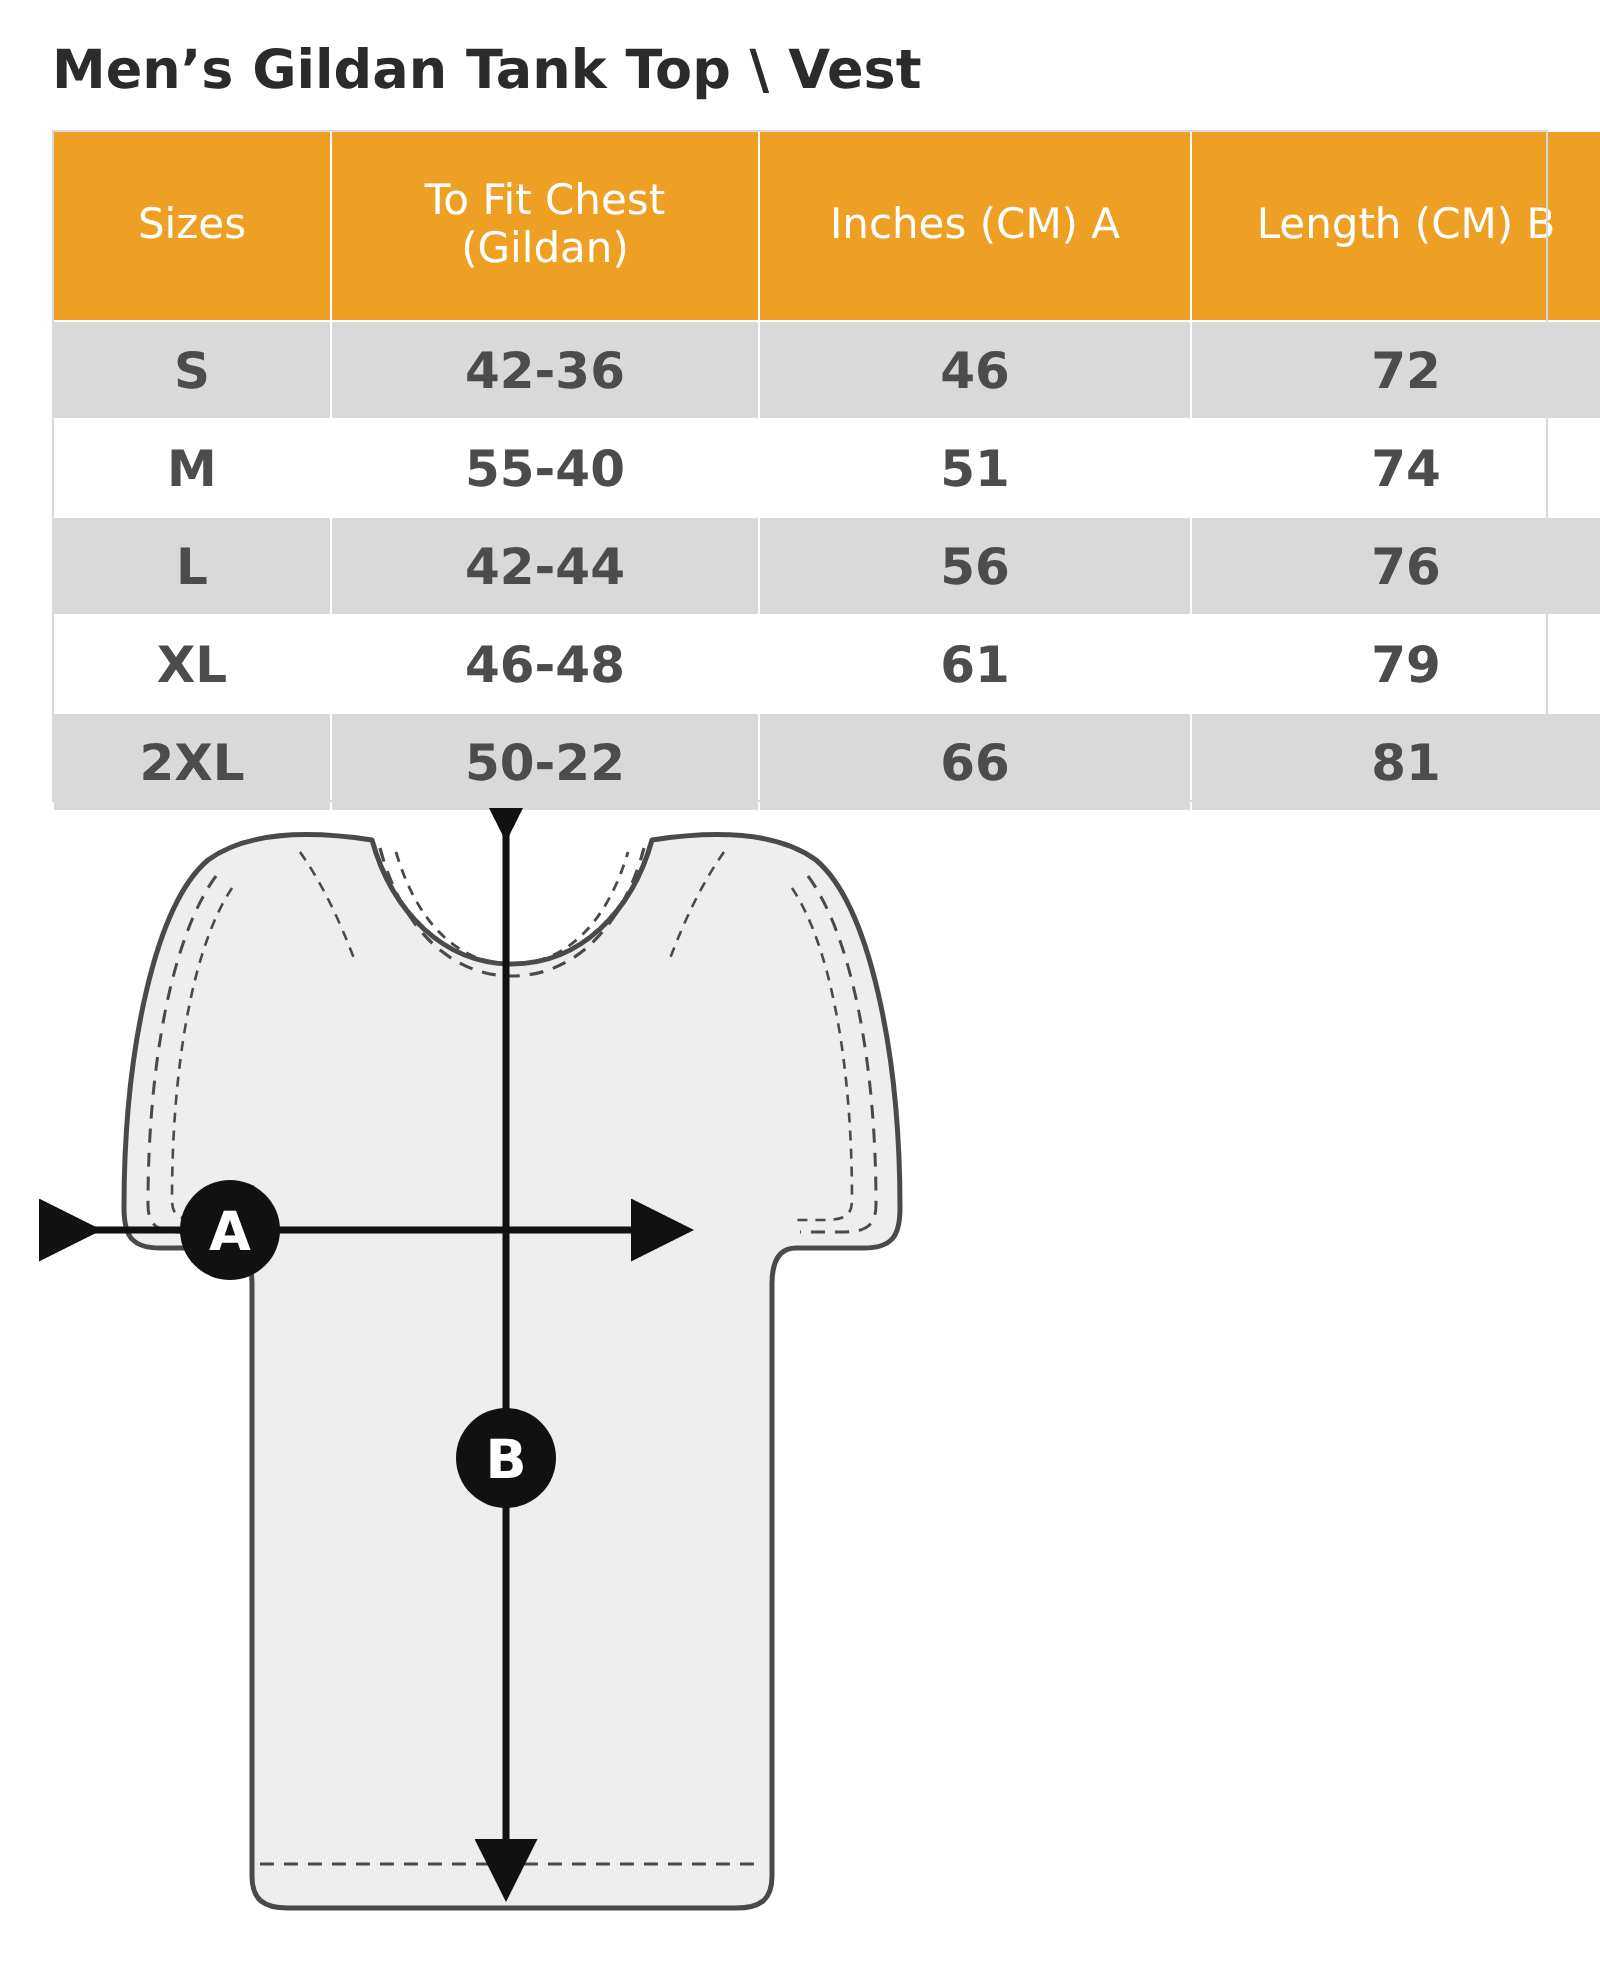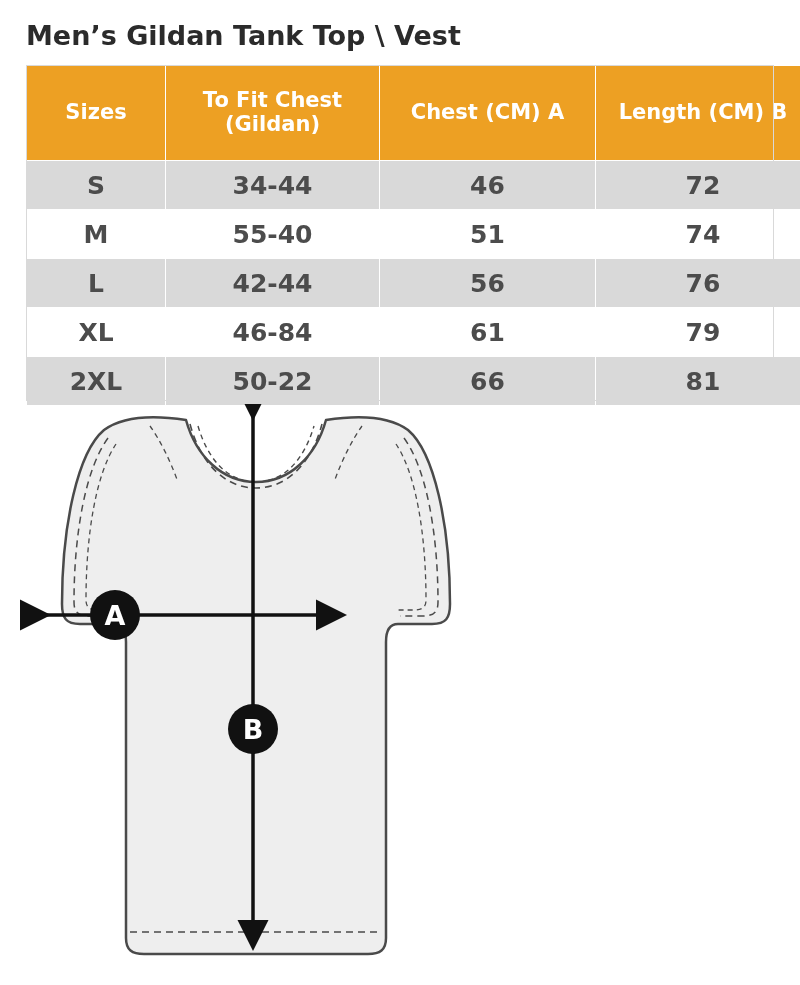--- a/index.html
+++ b/index.html
@@ -35,21 +35,21 @@
     left: 26px;
     top: 65px;
     width: 748px;
     border-collapse: collapse;
     table-layout: fixed;
   }
   table.size-table th {
     background: #eda023;
     color: #ffffff;
     font-size: 21px;
-    font-weight: bold;
+    font-weight: normal;
     height: 94px;
     border: 1px solid #ffffff;
     padding: 0 4px;
     line-height: 1.12;
     vertical-align: middle;
     text-align: center;
   }
   table.size-table td {
     font-size: 25px;
     font-weight: bold;
@@ -101,46 +101,46 @@
 
 <div class="page">
 
   <div class="title">Men’s Gildan Tank Top \ Vest</div>
 
   <table class="size-table">
     <thead>
       <tr>
         <th class="col-sizes">Sizes</th>
         <th class="col-chest">To Fit Chest (Gildan)</th>
-        <th class="col-width">Chest (CM) A</th>
+        <th class="col-width">Inches (CM) A</th>
         <th class="col-length">Length  (CM) B</th>
       </tr>
     </thead>
     <tbody>
       <tr class="row-shade">
         <td>S</td>
-        <td>34-44</td>
+        <td>42-36</td>
         <td>46</td>
         <td>72</td>
       </tr>
       <tr class="row-plain">
         <td>M</td>
         <td>55-40</td>
         <td>51</td>
         <td>74</td>
       </tr>
       <tr class="row-shade">
         <td>L</td>
         <td>42-44</td>
         <td>56</td>
         <td>76</td>
       </tr>
       <tr class="row-plain">
         <td>XL</td>
-        <td>46-84</td>
+        <td>46-48</td>
         <td>61</td>
         <td>79</td>
       </tr>
       <tr class="row-shade">
         <td>2XL</td>
         <td>50-22</td>
         <td>66</td>
         <td>81</td>
       </tr>
     </tbody>

